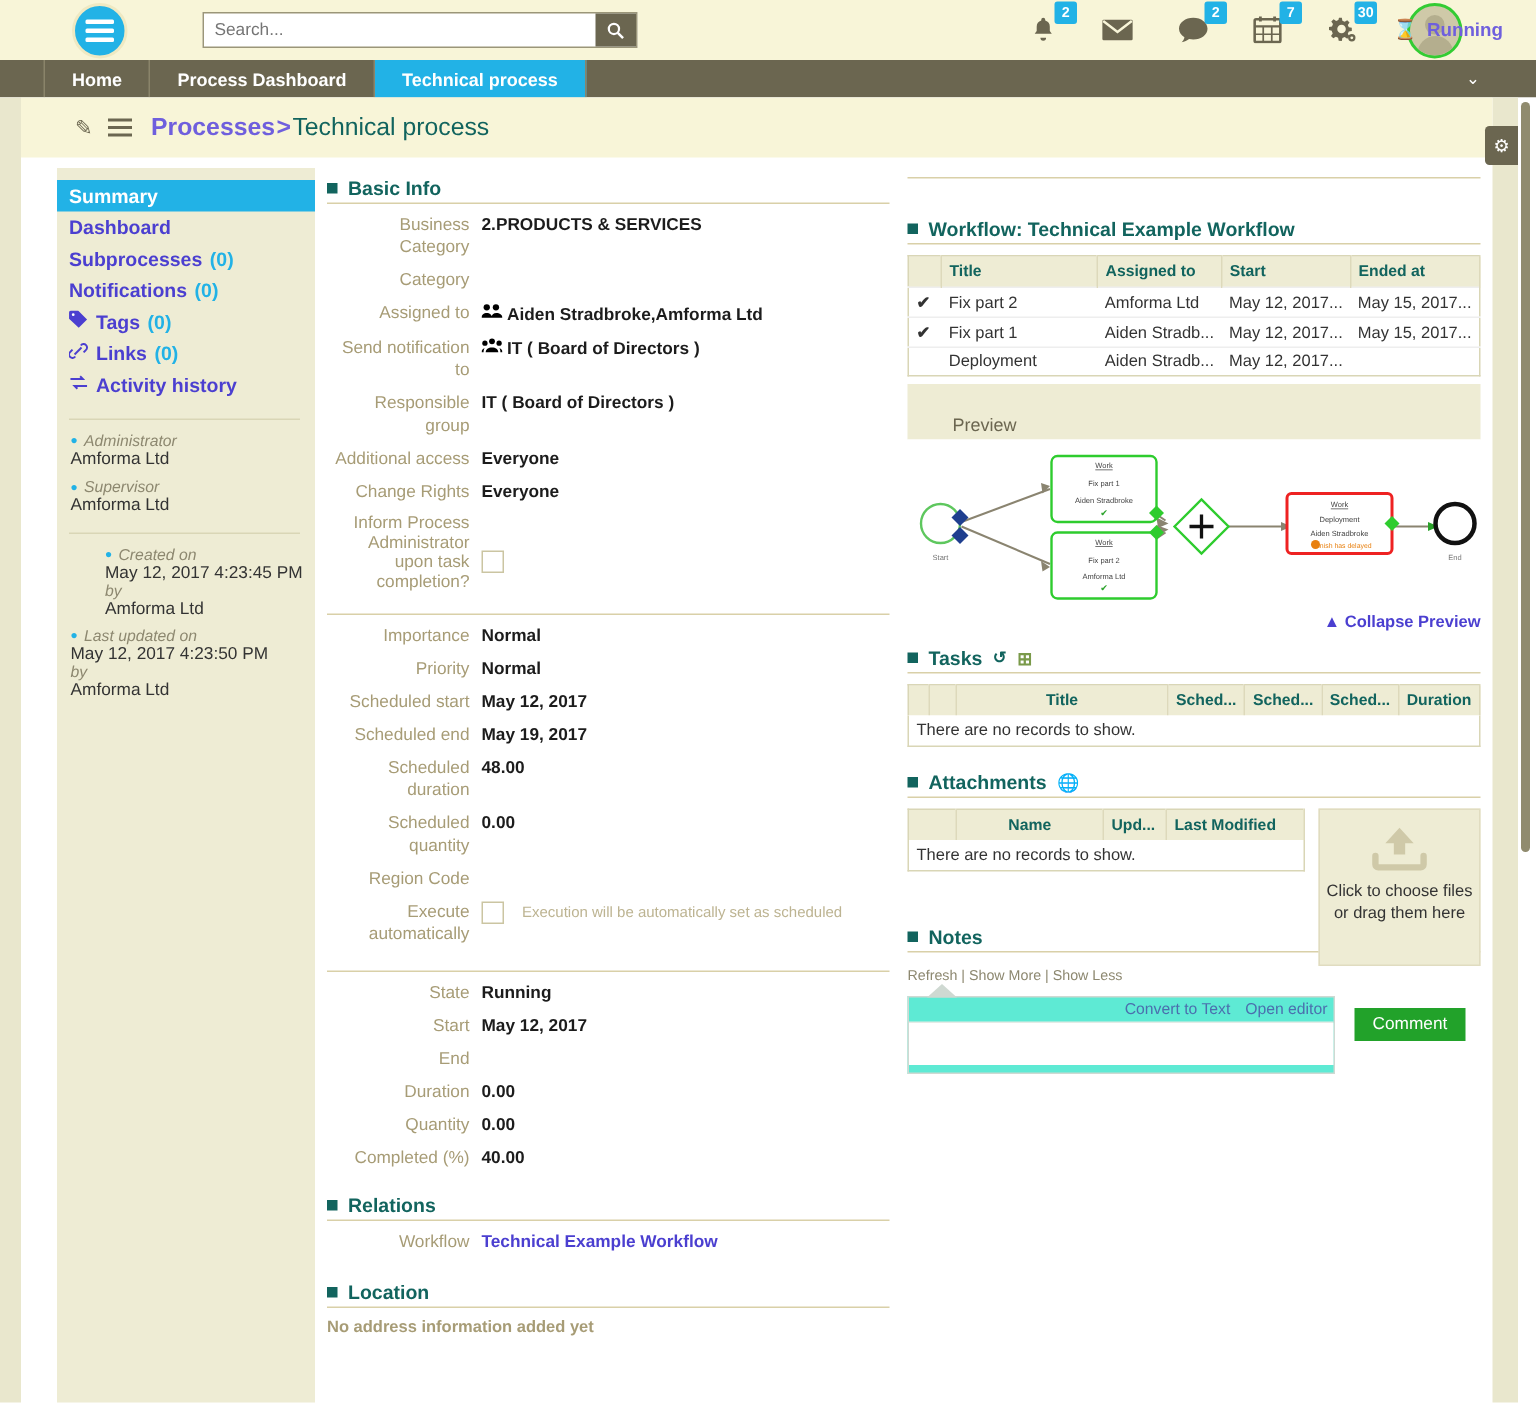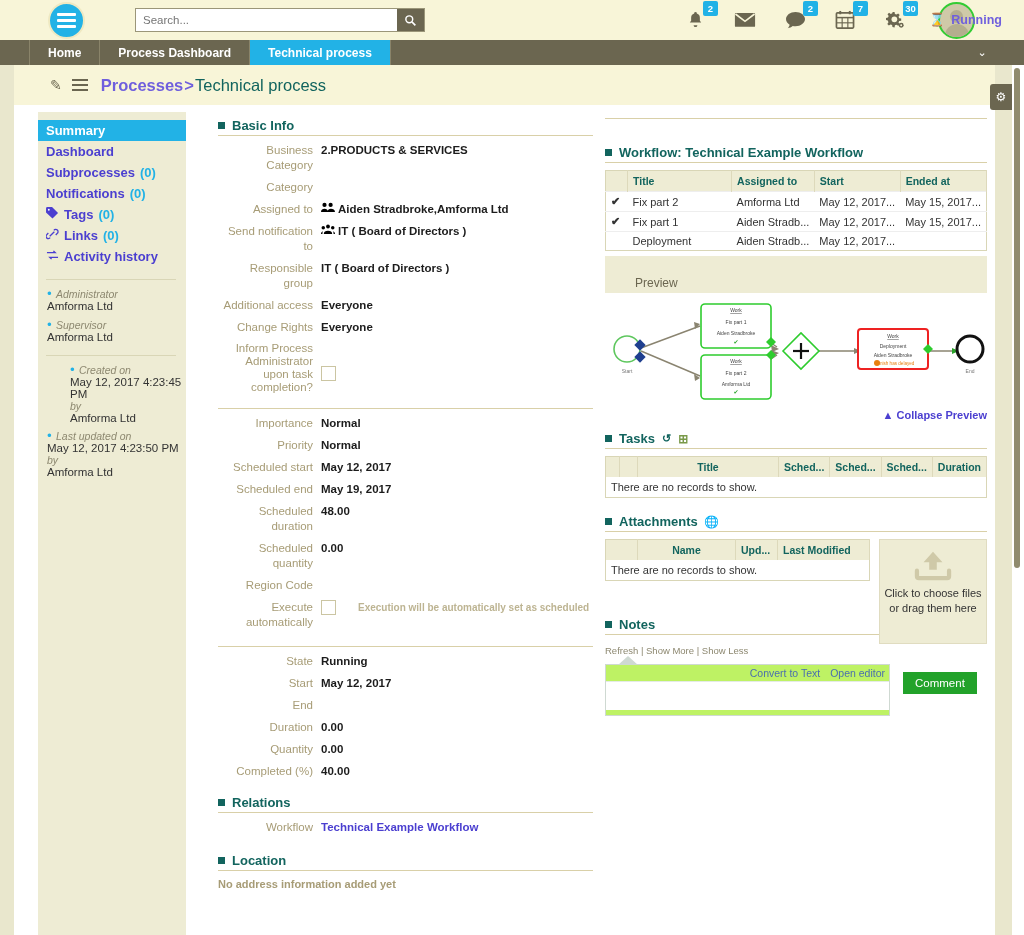--- a/index.html
+++ b/index.html
@@ -94,21 +94,21 @@
   .crumb-sep{color:#6f5fdd;font-size:16.5px;font-weight:bold;margin:0 1px;}
   .crumb-cur{color:#12645e;font-size:16.5px;}
   .runstat{
     position:absolute; right:22px; top:12px; display:flex;align-items:center;gap:6px;
     color:#6f5fdd; font-size:12.5px; font-weight:bold; cursor:pointer;
   }
   .runstat .hg{color:#22b2e6;font-size:13px;}
 
   
   .sidecol{
-    position:absolute; left:38px; top:112px; width:148px; height:823px;
+    position:absolute; left:38px; top:112px; width:172px; height:823px;
     background:#eeecd4;
     padding:8px 0 0 0;
   }
   .side-item{
     padding:3px 8px; font-size:13px; font-weight:bold; color:#4b3fd0; cursor:pointer;
     display:flex; align-items:center; gap:5px;
   }
   .side-item.active{background:#22b2e6;color:#fff;}
   .side-item .cnt{color:#22b2e6;}
   .side-hr{height:1px;background:#d9d6b6;margin:12px 10px 8px 8px;}
@@ -125,21 +125,21 @@
     display:flex;align-items:center;gap:7px;margin-bottom:2px;
   }
   .sec-title .sq{width:7px;height:7px;background:#12645e;display:inline-block;}
   .sec-rule{height:1px;background:#d9d0a8;margin-bottom:7px;}
 
   .frow{display:flex;margin-bottom:7px;align-items:flex-start;}
   .flab{width:103px;text-align:right;padding-right:8px;color:#a79c76;font-size:11.5px;line-height:15px;}
   .fval{flex:1;font-size:11.5px;font-weight:bold;color:#1c1c1c;line-height:15px;display:flex;align-items:center;gap:3px;}
   .fval.link{color:#4b3fd0;}
   .cbox{width:15px;height:15px;border:1px solid #cbc5a2;background:#fff;display:inline-block;}
-  .hint{color:#bdb492;font-weight:bold;font-size:10px;margin-left:19px;}
+  .hint{color:#bdb492;font-weight:normal;font-size:10px;margin-left:9px;}
   .note-text{color:#a79c76;font-size:11px;font-weight:bold;margin-bottom:10px;}
 
   
   table.gt{width:100%;border-collapse:collapse;font-size:11px;background:#fff;border:1px solid #d9d6b6;}
   table.gt th{
     background:#eeecd4;color:#12645e;font-size:10.5px;font-weight:bold;
     padding:4px 5px;text-align:left;border-right:1px solid #ddd9bb;white-space:nowrap;
   }
   table.gt td{padding:3px 5px;border-top:1px solid #eee;color:#333;font-size:11px;white-space:nowrap;}
   .check{color:#2aa22a;font-weight:bold;}
@@ -151,21 +151,21 @@
     text-align:right;color:#4b3fd0;font-size:11px;font-weight:bold;cursor:pointer;margin:6px 0 10px 0;
   }
 
   .upload{
     position:absolute; right:0; top:0; width:108px;height:105px;background:#eeecd4;border:1px solid #e0dcc0;
     display:flex;flex-direction:column;align-items:center;justify-content:flex-start;padding-top:8px;
     text-align:center;font-size:11px;color:#333;line-height:15px;
   }
   .notelinks{font-size:9.5px;color:#8d8870;margin:10px 0 8px 0;}
   .notebox{
-    border:1px solid #cfd9d2;width:285px;height:52px;position:relative;background:#bef264;
+    border:1px solid #cfd9d2;width:285px;height:52px;position:relative;background:#5eead4;
   }
   .notebox .tools{
     text-align:right;padding:2px 4px;font-size:10.5px;color:#4b6fae;border-bottom:1px solid #e4ebe6;
   }
   .notebox .tools span{cursor:pointer;margin-left:7px;}
   .commentbtn{
     position:absolute;left:298px;top:8px;background:#22a22a;color:#fff;border:0;padding:5px 12px;
     font-size:11.5px;font-family:"Liberation Sans",sans-serif;cursor:pointer;
   }
   .tick{position:absolute;left:12px;top:-9px;width:0;height:0;border-left:10px solid transparent;border-right:10px solid transparent;border-bottom:9px solid #cfd9d2;}

